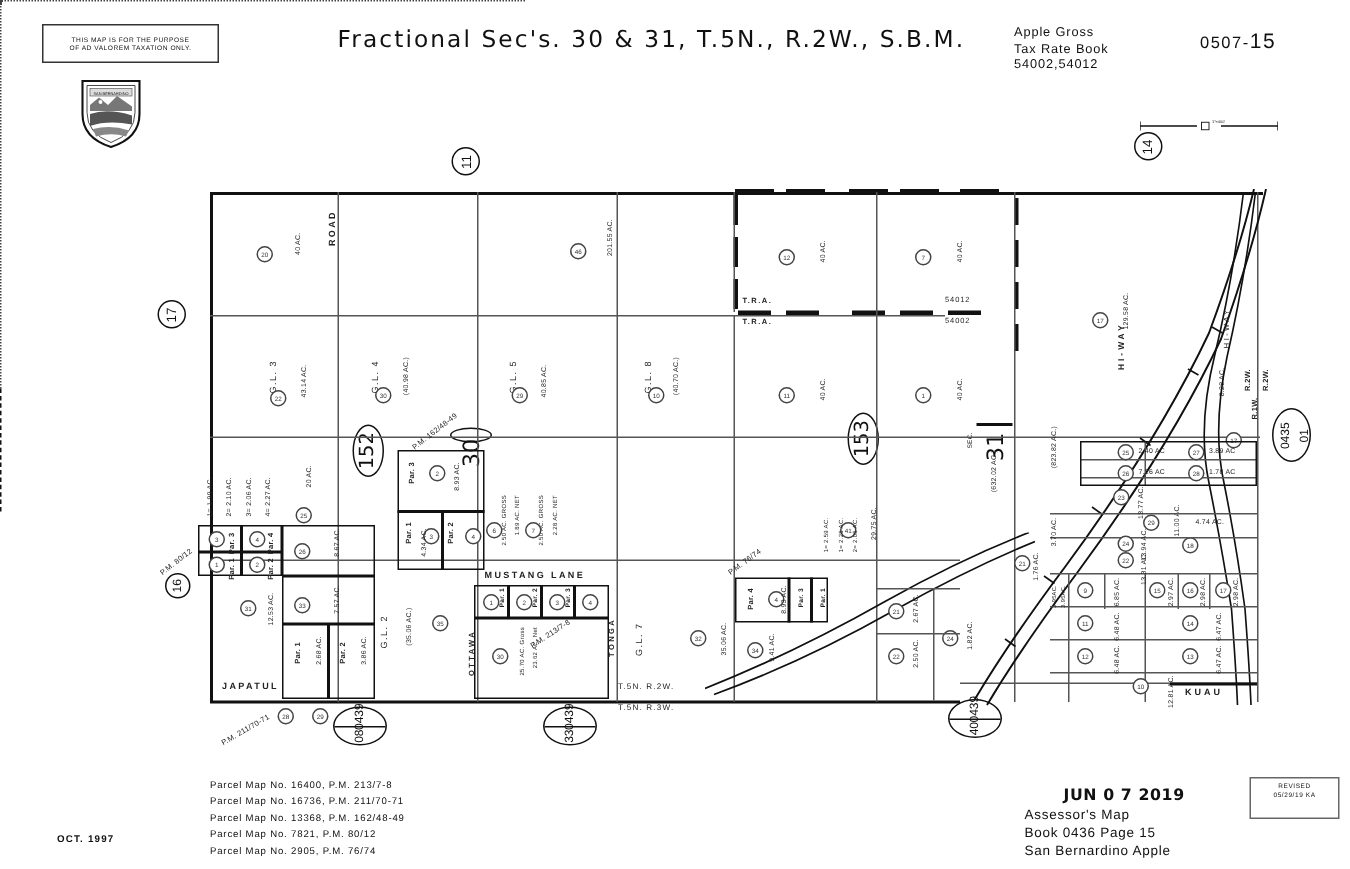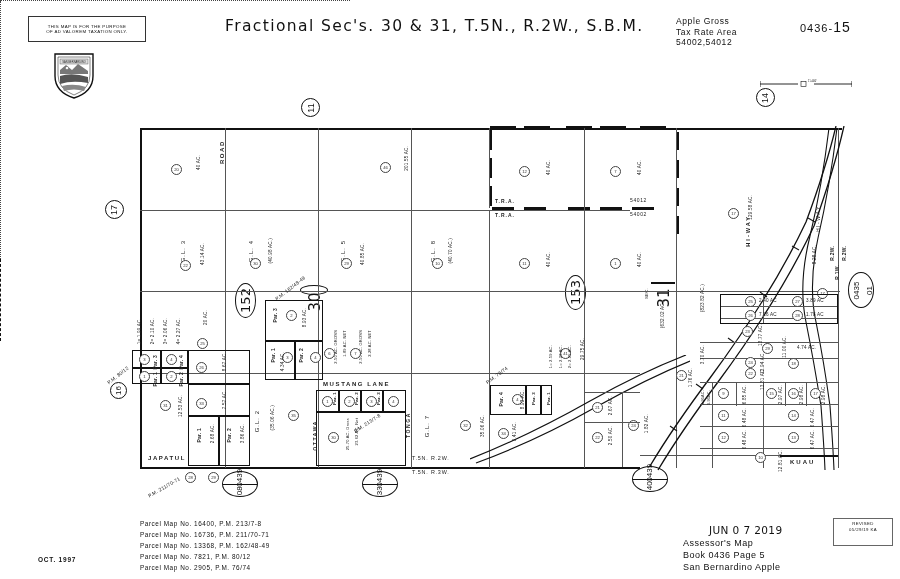--- a/index.html
+++ b/index.html
@@ -61,21 +61,21 @@
   .heavy-box{position:absolute;border:1.6px solid #111;box-sizing:border-box;}
 
   
   .tradash{position:absolute;height:3px;background:#111;}
   .tradashv{position:absolute;width:3px;background:#111;}
 
   
   #pm-list{left:140px;top:518px;font-size:6.4px;line-height:1.72;letter-spacing:.55px;}
   #oct{left:38px;top:556px;font-size:6.5px;font-weight:bold;letter-spacing:.8px;}
   #assessor-block{left:683px;top:523px;font-size:9px;line-height:1.35;letter-spacing:.5px;}
-  #date-stamp{font-size:10.5px;font-weight:normal;letter-spacing:.4px;
+  #date-stamp{font-size:10.5px;font-weight:bold;letter-spacing:.4px;
       font-family:"DejaVu Sans",sans-serif;}
   #revised{left:833px;top:518px;width:60px;height:28px;border:1px solid #666;
       box-sizing:border-box;padding-top:2px;text-align:center;line-height:1.5;}
   #revised span{display:block;font-size:4.3px;letter-spacing:.4px;}
 </style>
 </head>
 <body>
 
 <div class="abs" id="notice-box">
   <span>THIS MAP IS FOR THE PURPOSE</span>
@@ -92,26 +92,26 @@
     <path d="M8 26 Q20 22 36 27 L36 33 Q20 30 8 34 Z" fill="#555"></path>
     <path d="M10 36 Q22 33 34 37 L32 41 Q22 38 12 41 Z" fill="#888"></path>
     <circle cx="15" cy="18" r="1.6" fill="#fff" stroke="#333" stroke-width=".3"></circle>
   </svg>
 </div>
 
 <div class="abs" id="map-title">Fractional Sec's. 30 &amp; 31, T.5N., R.2W., S.B.M.</div>
 
 <div class="abs" id="tra-block">
   <div>Apple Gross</div>
-  <div>Tax Rate Area</div>
+  <div>Tax Rate Book</div>
   <div>54002,54012</div>
 </div>
 
 <div class="abs" id="book-page">
-  <span>0436-</span><span class="big">15</span>
+  <span>0507-</span><span class="big">15</span>
 </div>
 
 <div class="abs" id="scale-bar">
   <svg width="92" height="14" viewBox="0 0 92 14">
     <line x1="0" y1="6" x2="38" y2="6" stroke="#111" stroke-width=".9"></line>
     <line x1="54" y1="6" x2="92" y2="6" stroke="#111" stroke-width=".9"></line>
     <line x1="0" y1="3" x2="0" y2="9" stroke="#111" stroke-width=".9"></line>
     <line x1="92" y1="3" x2="92" y2="9" stroke="#111" stroke-width=".9"></line>
     <rect x="41" y="3.5" width="5" height="5" fill="none" stroke="#111" stroke-width=".6"></rect>
     <text x="48" y="4" font-size="2.6" fill="#111" font-family="Liberation Sans, sans-serif">1"=400'</text>
@@ -474,20 +474,20 @@
   <div>Parcel Map No. 13368, P.M. 162/48-49</div>
   <div>Parcel Map No. 7821, P.M. 80/12</div>
   <div>Parcel Map No. 2905, P.M. 76/74</div>
 </div>
 
 <div class="abs" id="oct">OCT. 1997</div>
 
 <div class="abs" id="assessor-block">
   <div id="date-stamp" style="margin-left:26px">JUN 0 7 2019</div>
   <div>Assessor's Map</div>
-  <div>Book 0436 Page 5</div>
+  <div>Book 0436 Page 15</div>
   <div>San Bernardino Apple</div>
 </div>
 
 <div class="abs" id="revised">
   <span>REVISED</span>
   <span>05/29/19 KA</span>
 </div>
 
 </body></html>

